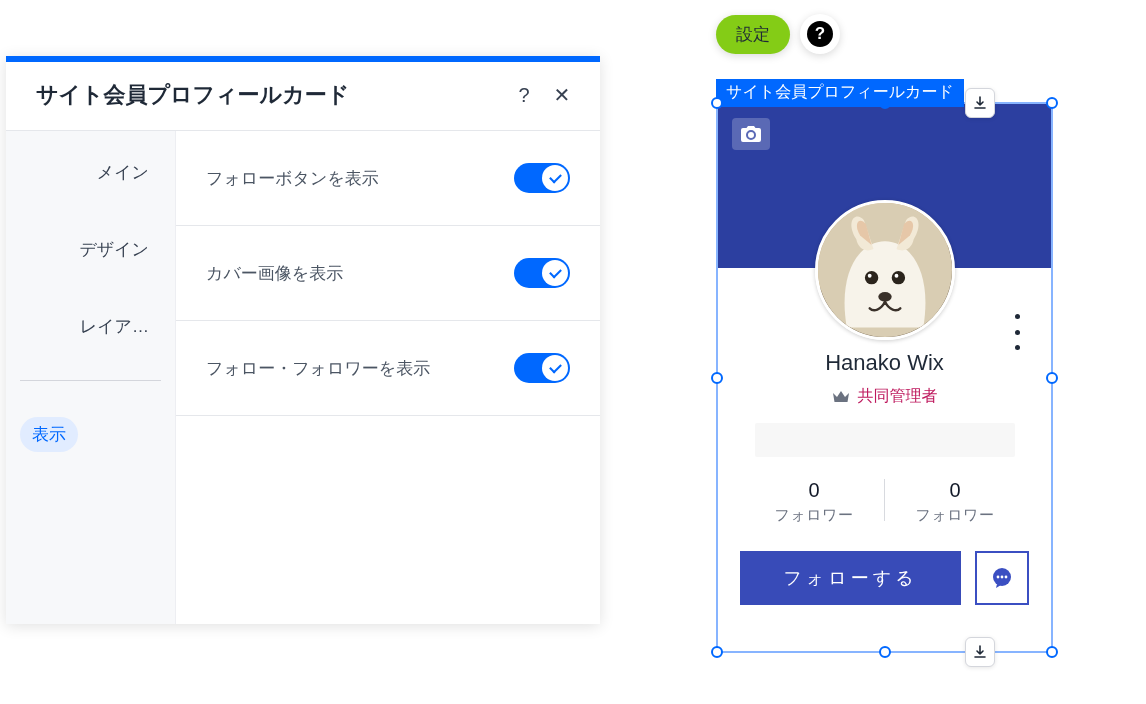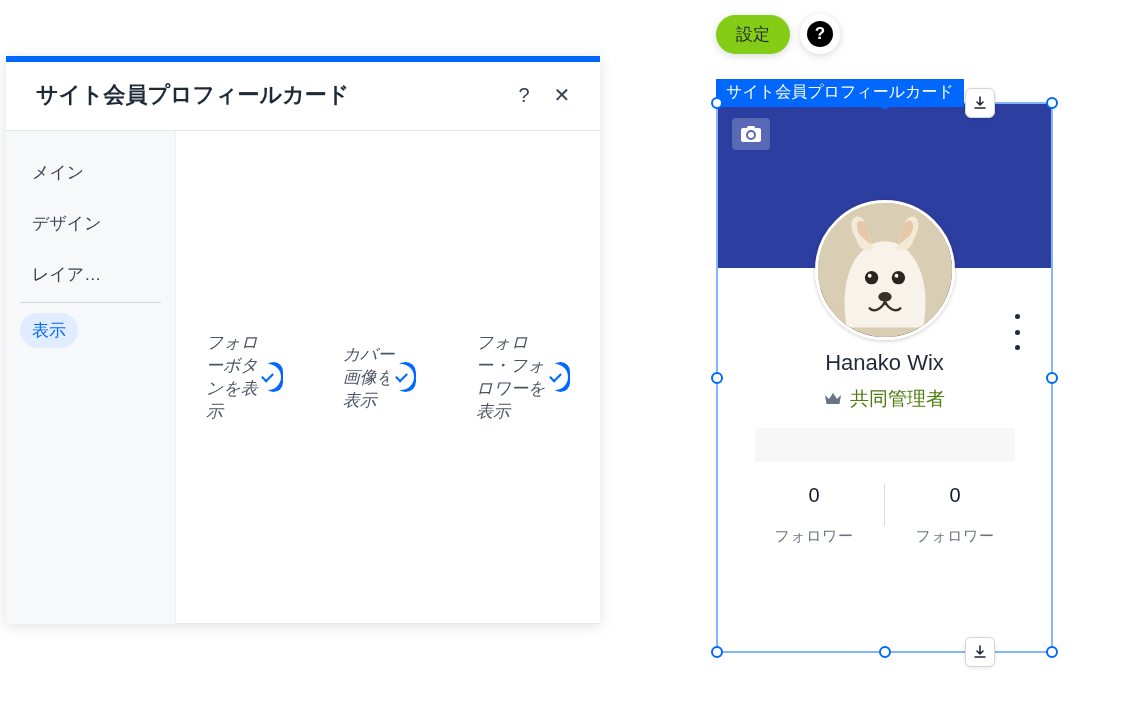--- a/index.html
+++ b/index.html
@@ -51,22 +51,23 @@
     flex: 1;
     display: flex;
     min-height: 0;
   }
   .panel-sidebar {
     width: 170px;
     background: #f7f8fa;
     padding: 24px 14px;
     display: flex;
     flex-direction: column;
-    gap: 16px;
+    gap: 42px;
     border-right: 1px solid #edeef2;
+    text-align: right;
   }
   .sidebar-item {
     font-size: 17px;
     color: #374151;
     cursor: pointer;
     white-space: nowrap;
     overflow: hidden;
     text-overflow: ellipsis;
     padding: 6px 12px;
     border-radius: 18px;
@@ -78,22 +79,21 @@
   }
   .sidebar-item.active {
     background: #e1ecff;
     color: #0068ff;
     font-weight: 500;
     align-self: flex-start;
   }
   .panel-content {
     flex: 1;
     display: flex;
-    flex-direction: row;
-    font-style: italic;
+    flex-direction: column;
   }
   .setting-row {
     display: flex;
     align-items: center;
     justify-content: space-between;
     padding: 32px 30px;
     border-bottom: 1px solid #e5e7eb;
   }
   .setting-label {
     font-size: 17px;
@@ -245,38 +245,38 @@
     display: flex; flex-direction: column; justify-content: space-between;
     align-items: center;
     cursor: pointer;
   }
   .more-dots span { width:5px; height:5px; border-radius:50%; background:#1f2937; }
   .profile-body { padding-top: 82px; text-align: center; }
   .display-name { font-size: 22px; font-weight: 500; color:#1f2937; }
   .role-row {
     margin-top: 10px;
     display:flex;align-items:center;justify-content:center;gap:8px;
-    color:#4d7c0f; font-size:19px;
+    color:#be185d; font-size:16px;
   }
   .bio-placeholder {
     margin: 16px auto 0;
     width: 260px; height: 34px;
     background: #f7f7f7;
     border-radius: 2px;
   }
   .stats {
     margin-top: 22px;
     display:flex; justify-content:center;
   }
   .stat {
     width: 140px;
     text-align:center;
   }
   .stat-num { font-size: 20px; color:#111827; }
-  .stat-label { font-size: 15px; color:#6b7280; margin-top:20px; letter-spacing: .5px;}
+  .stat-label { font-size: 15px; color:#6b7280; margin-top:4px; letter-spacing: .5px;}
   .stat-divider { width:1px; height:42px; background:#d8dadf; }
   .card-actions {
     margin-top: 26px;
     display:flex;
     gap: 14px;
     padding: 0 22px 22px;
   }
   .follow-btn {
     flex:1;
     height: 54px;
@@ -416,14 +416,26 @@
       <div class="stat">
         <div class="stat-num">0</div>
         <div class="stat-label">フォロワー</div>
       </div>
       <div class="stat-divider"></div>
       <div class="stat">
         <div class="stat-num">0</div>
         <div class="stat-label">フォロワー</div>
       </div>
     </div>
+    <div class="card-actions">
+      <div class="follow-btn">フォローする</div>
+      <div class="chat-btn">
+        <svg width="24" height="24" viewBox="0 0 24 24">
+            <circle cx="12" cy="11" r="9" fill="#3b4fc2"></circle>
+            <path d="M7 18l-1 4 5-3" fill="#3b4fc2"></path>
+            <circle cx="8" cy="11" r="1.4" fill="#fff"></circle>
+            <circle cx="12" cy="11" r="1.4" fill="#fff"></circle>
+            <circle cx="16" cy="11" r="1.4" fill="#fff"></circle>
+          </svg>
+      </div>
+    </div>
   </div>
 </div>
 
 </body></html>

